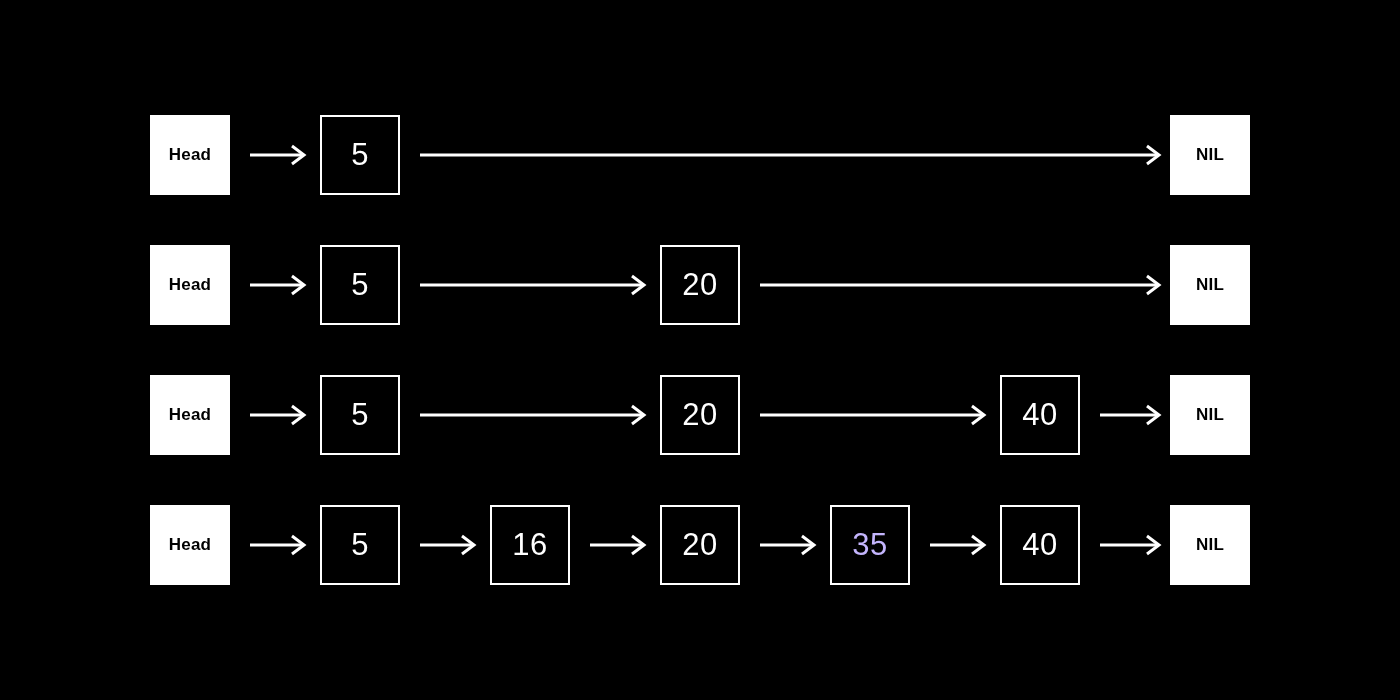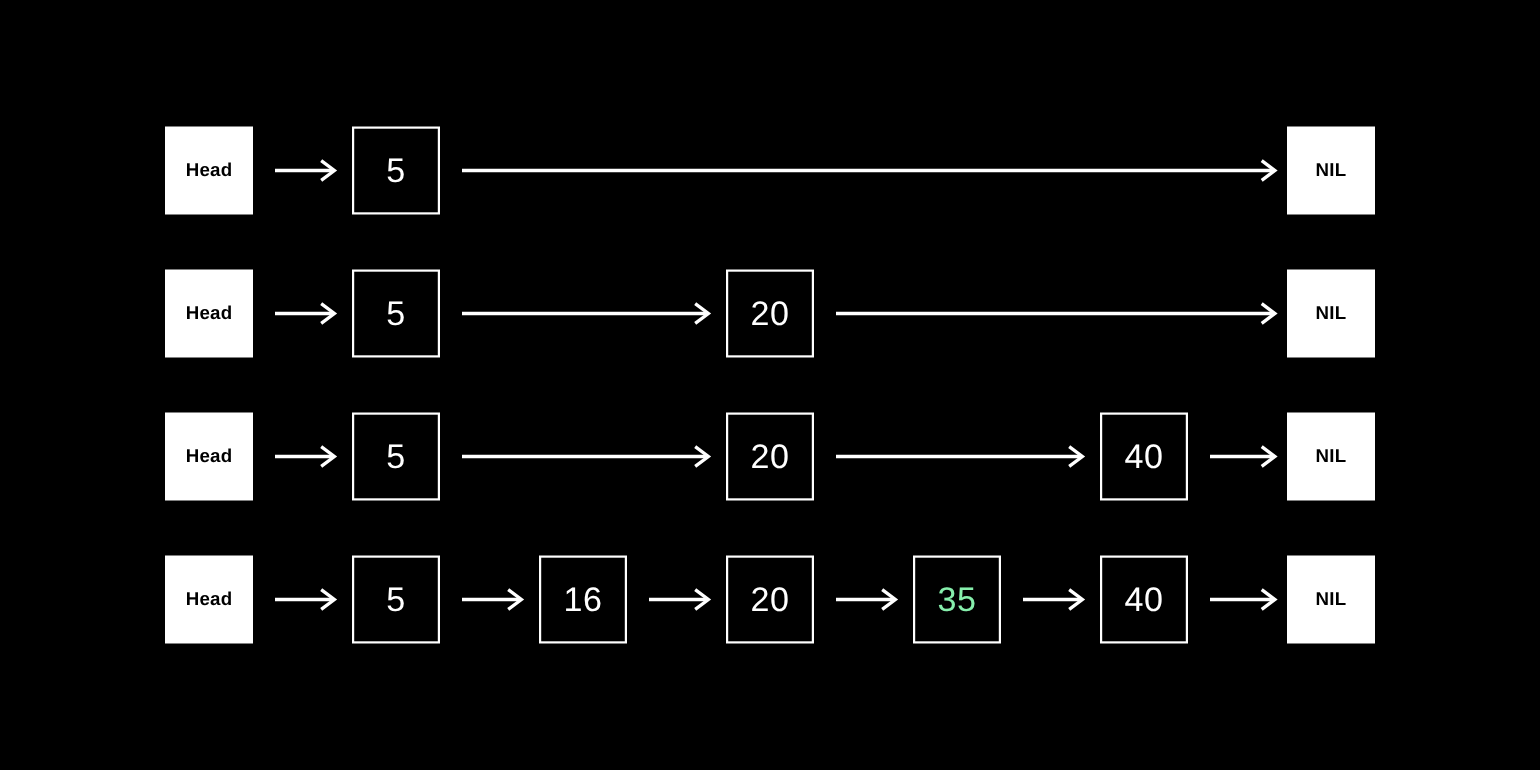--- a/index.html
+++ b/index.html
@@ -140,21 +140,21 @@
           <line x1="0" y1="15" x2="58" y2="15" stroke="#ffffff" stroke-width="3"></line>
           <polyline points="47,6 59,15 47,24" fill="none" stroke="#ffffff" stroke-width="3" stroke-linecap="butt" stroke-linejoin="miter"></polyline>
         </svg>
       </div>
     </div>
     <div class="row" style="top: 505px;">
       <div class="terminal-box" style="left: 150px; background: rgb(255, 255, 255); color: rgb(0, 0, 0);">Head</div>
       <div class="node-box" style="left: 320px; background: rgb(0, 0, 0); border-color: rgb(255, 255, 255); color: rgb(255, 255, 255);">5</div>
       <div class="node-box" style="left: 490px; background: rgb(0, 0, 0); border-color: rgb(255, 255, 255); color: rgb(255, 255, 255);">16</div>
       <div class="node-box" style="left: 660px; background: rgb(0, 0, 0); border-color: rgb(255, 255, 255); color: rgb(255, 255, 255);">20</div>
-      <div class="node-box" style="left: 830px; background: rgb(0, 0, 0); border-color: rgb(255, 255, 255); color: #86efac;">35</div>
+      <div class="node-box" style="left: 830px; background: rgb(0, 0, 0); border-color: rgb(255, 255, 255); color: #c4b5fd;">35</div>
       <div class="node-box" style="left: 1000px; background: rgb(0, 0, 0); border-color: rgb(255, 255, 255); color: rgb(255, 255, 255);">40</div>
       <div class="terminal-box" style="left: 1170px; background: rgb(255, 255, 255); color: rgb(0, 0, 0);">NIL</div>
       <div class="arrow" style="left: 250px; top: 25px; width: 55px;">
         <svg width="55" height="30" viewBox="0 0 55 30">
           <line x1="0" y1="15" x2="53" y2="15" stroke="#ffffff" stroke-width="3"></line>
           <polyline points="42,6 54,15 42,24" fill="none" stroke="#ffffff" stroke-width="3" stroke-linecap="butt" stroke-linejoin="miter"></polyline>
         </svg>
       </div>
       <div class="arrow" style="left: 420px; top: 25px; width: 55px;">
         <svg width="55" height="30" viewBox="0 0 55 30">

